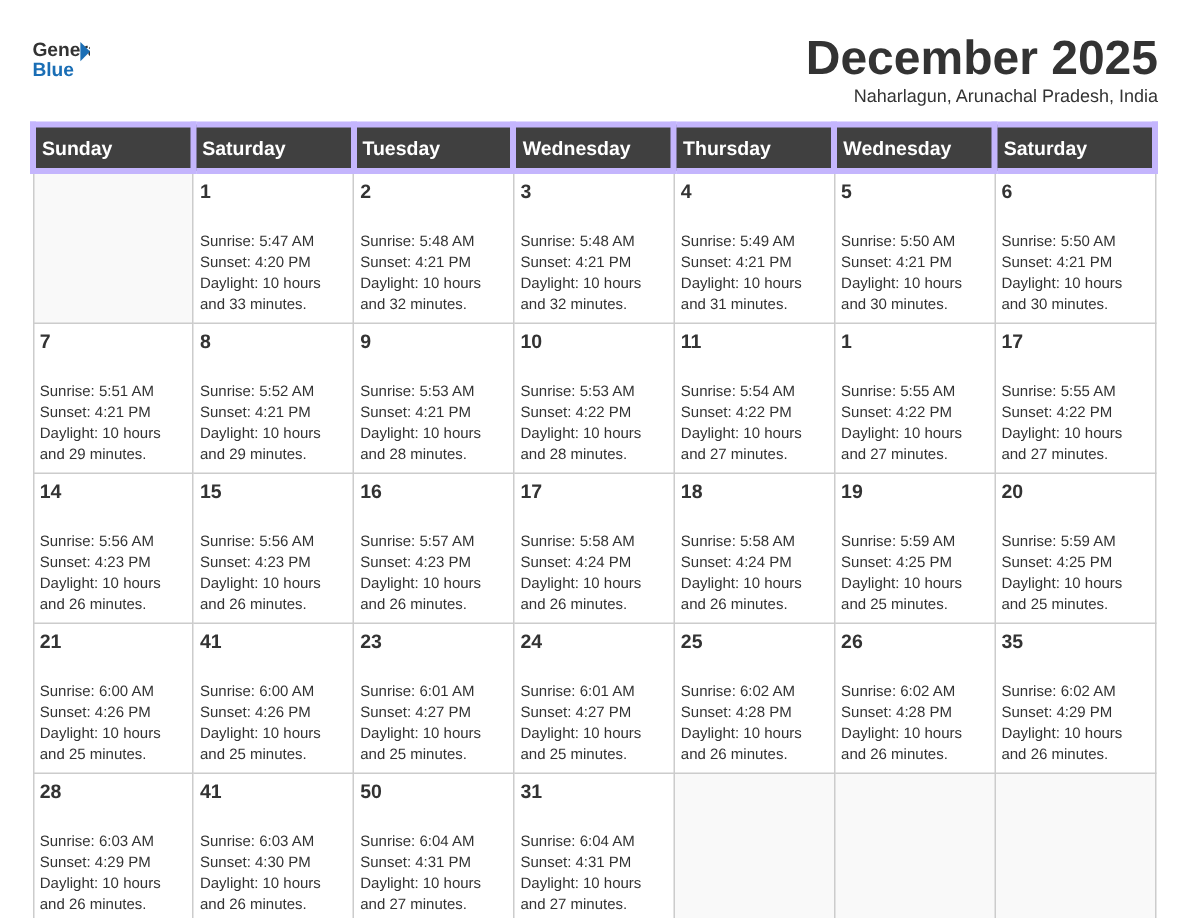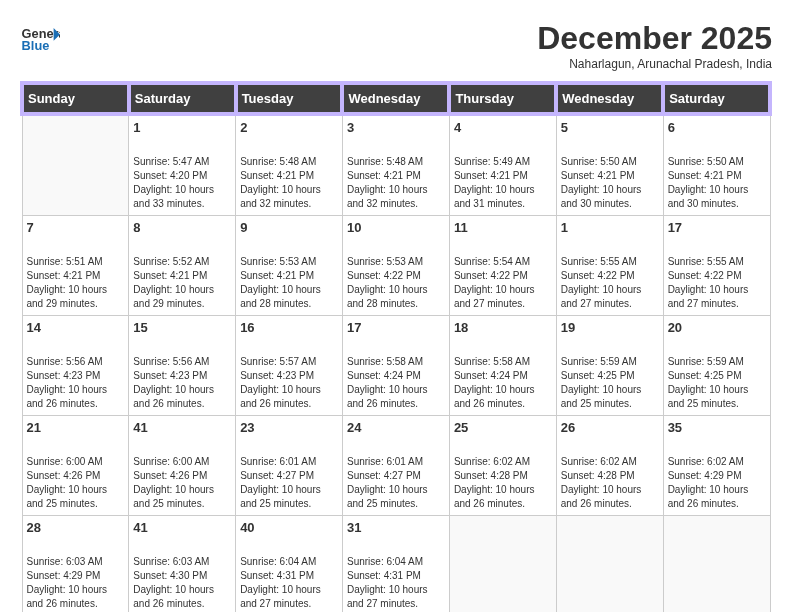--- a/index.html
+++ b/index.html
@@ -226,21 +226,21 @@
       <tr>
         <td>
           <div class="day-number">28</div>
           <div class="day-info">Sunrise: 6:03 AM<br>Sunset: 4:29 PM<br>Daylight: 10 hours and 26 minutes.</div>
         </td>
         <td>
           <div class="day-number">41</div>
           <div class="day-info">Sunrise: 6:03 AM<br>Sunset: 4:30 PM<br>Daylight: 10 hours and 26 minutes.</div>
         </td>
         <td>
-          <div class="day-number">40</div>
+          <div class="day-number">50</div>
           <div class="day-info">Sunrise: 6:04 AM<br>Sunset: 4:31 PM<br>Daylight: 10 hours and 27 minutes.</div>
         </td>
         <td>
           <div class="day-number">31</div>
           <div class="day-info">Sunrise: 6:04 AM<br>Sunset: 4:31 PM<br>Daylight: 10 hours and 27 minutes.</div>
         </td>
         <td class="empty"></td>
         <td class="empty"></td>
         <td class="empty"></td>
       </tr>

